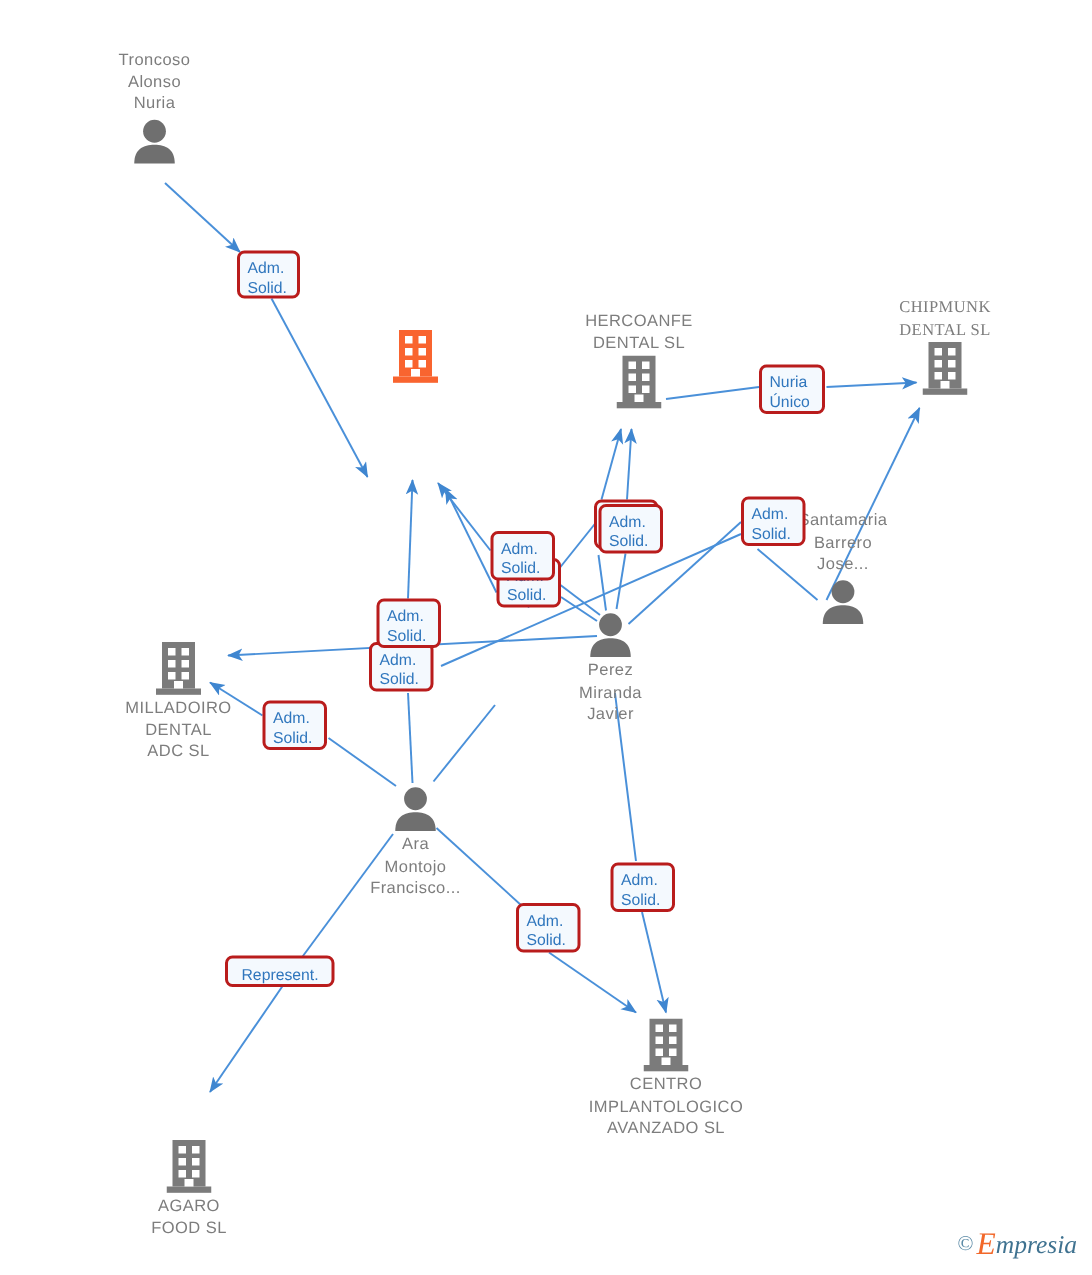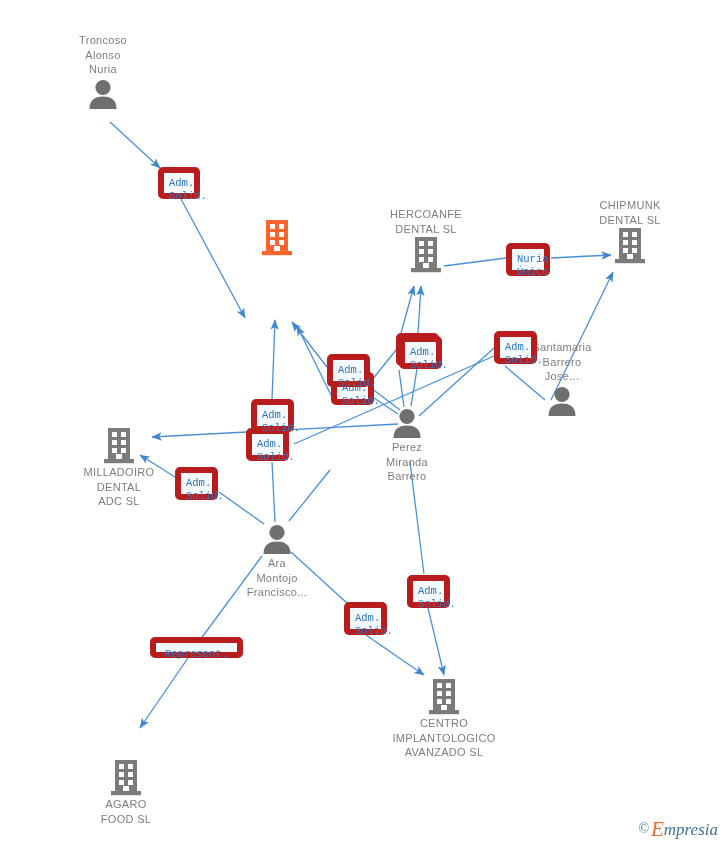--- a/index.html
+++ b/index.html
@@ -50,30 +50,29 @@
     letter-spacing: 0.5px;
   }
   .node.label-above .label {
     margin-top: 0;
     margin-bottom: 1px;
   }
   .edge-label {
     position: absolute;
     box-sizing: border-box;
     background: #f4f9fe;
-    border: 6px solid #b91c1c;
+    border: 2px solid #b91c1c;
     border-radius: 5px;
     color: #2f76bd;
     font-size: 10.5px;
     line-height: 13px;
     text-align: left;
     padding: 4px 5px 3px 5px;
     white-space: pre-line;
     z-index: 8;
-    font-family: Liberation Mono, monospace;
   }
   .edge-label.wide {
     white-space: nowrap;
     padding: 5px 9px 4px 9px;
   }
   .watermark {
     position: absolute;
     right: 10px;
     bottom: 8px;
     z-index: 10;
@@ -201,21 +200,21 @@
           <rect x="8" y="12" width="5" height="5"></rect>
             <rect x="17" y="12" width="5" height="5"></rect>
           <rect x="8" y="20" width="5" height="5"></rect>
             <rect x="17" y="20" width="5" height="5"></rect>
           <rect x="12" y="26" width="6" height="5"></rect>
         </g>
       </svg>
     </span>
   </div>
 
-  <div class="node label-above" style="left:630px; top:198px;">
+  <div class="node label-above" style="left:630px; top:198px;font-family:Liberation Serif, serif;">
     <span class="label">CHIPMUNK
 DENTAL  SL</span>
     <span class="icon-wrap">
       <svg width="30" height="36" viewBox="0 0 30 36">
         <rect x="4" y="0" width="22" height="31" fill="#7b7b7b"></rect>
         <rect x="0" y="31" width="30" height="4.2" fill="#7b7b7b"></rect>
         <g fill="#ffffff">
           <rect x="8" y="4" width="5" height="5"></rect>
             <rect x="17" y="4" width="5" height="5"></rect>
           <rect x="8" y="12" width="5" height="5"></rect>
@@ -242,21 +241,21 @@
 
   <div class="node" style="left:407px; top:407px;">
     <span class="icon-wrap">
       <svg width="34" height="32" viewBox="0 0 34 32">
         <circle cx="17" cy="9.5" r="7.6" fill="#6f6f6f"></circle>
         <path d="M3.5,31 C3.5,21.5 9.5,18.5 17,18.5 C24.5,18.5 30.5,21.5 30.5,31 Z" fill="#6f6f6f"></path>
       </svg>
     </span>
     <span class="label">Perez
 Miranda
-Barrero</span>
+Javier</span>
   </div>
 
   <div class="node" style="left:119px; top:428px;">
     <span class="icon-wrap">
       <svg width="30" height="36" viewBox="0 0 30 36">
         <rect x="4" y="0" width="22" height="31" fill="#7b7b7b"></rect>
         <rect x="0" y="31" width="30" height="4.2" fill="#7b7b7b"></rect>
         <g fill="#ffffff">
           <rect x="8" y="4" width="5" height="5"></rect>
             <rect x="17" y="4" width="5" height="5"></rect>

